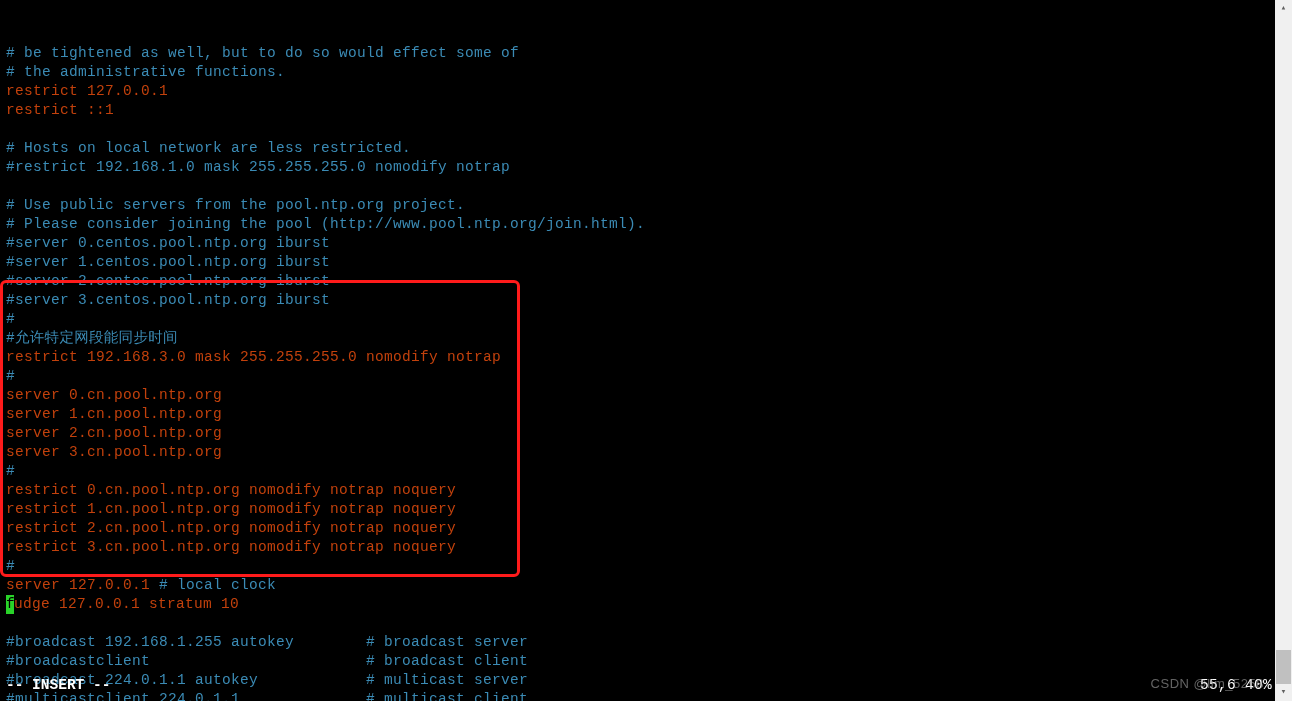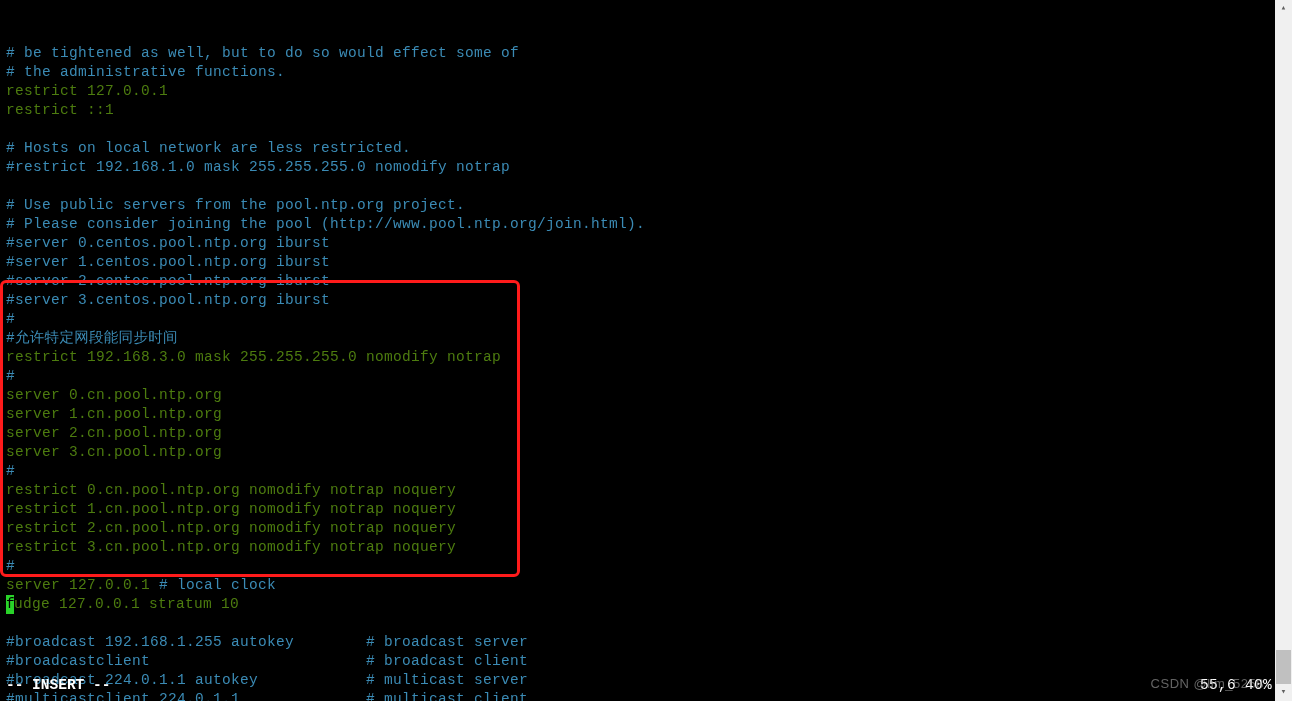--- a/index.html
+++ b/index.html
@@ -17,21 +17,21 @@
   .terminal {
     position: absolute;
     left: 0; top: 0;
     width: 1275px;
     height: 687px;
     padding: 6px 0 0 6px;
     white-space: pre;
     letter-spacing: 0.3px;
   }
   .c  { color: #3b8bb5; }     
-  .w  { color: #4d7c0f; margin-top: 48px; }
+  .w  { color: #c2410c; margin-top: 48px; }
   .cursor {
     display: inline-block;
     width: 8px;
     background: #29d329;
     color: #000;
   }
   .redbox {
     position: absolute;
     left: 0px;
     top: 280px;

